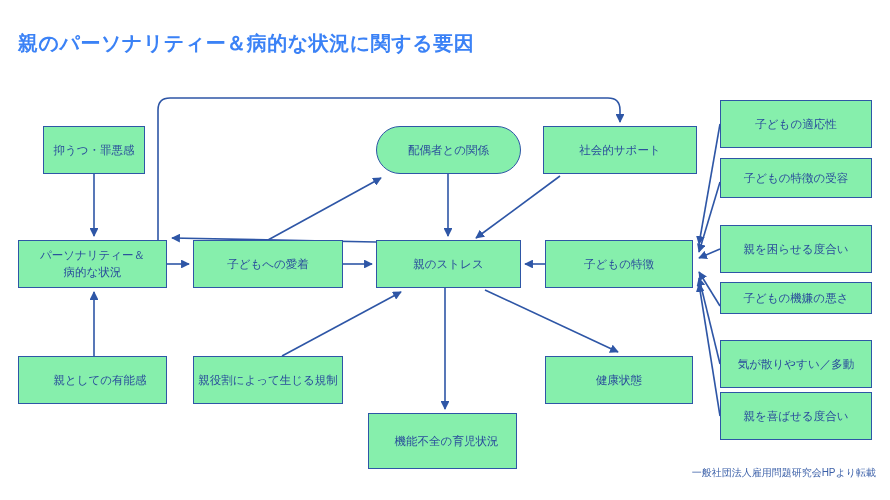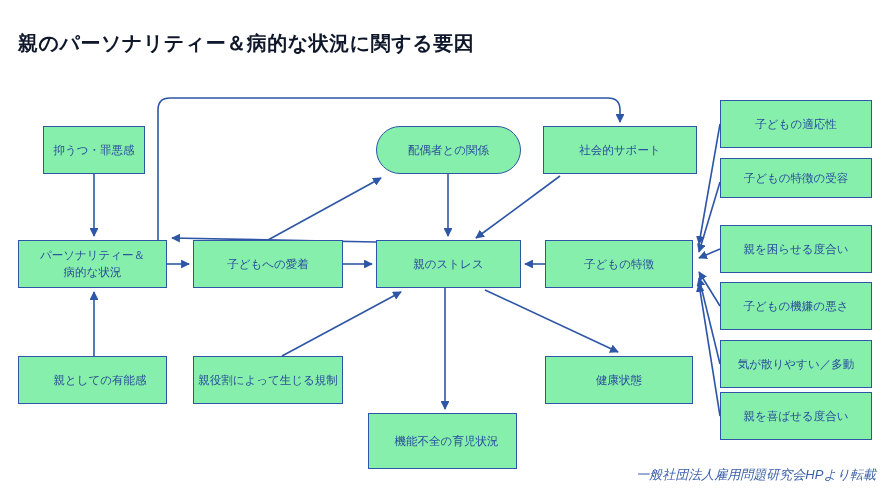--- a/index.html
+++ b/index.html
@@ -4,26 +4,26 @@
 <style>
   html,body{margin:0;padding:0;}
   body{
     width:890px;height:500px;background:#ffffff;overflow:hidden;
     font-family:"Liberation Sans","DejaVu Sans",sans-serif;
     position:relative;
   }
   #stage{position:absolute;left:0;top:0;width:890px;height:500px;}
   #title{
     position:absolute;left:18px;top:30px;
-    font-size:20px;font-weight:bold;color:#0f172a;letter-spacing:.5px;
+    font-size:20px;font-weight:bold;color:#3b82f6;letter-spacing:.5px;
     white-space:nowrap;
   }
   #footer{
     position:absolute;right:14px;top:466px;
-    font-size:13px;color:#3a5fa8;white-space:nowrap;font-style:italic;
+    font-size:10px;color:#3a5fa8;white-space:nowrap;
   }
   svg.edges{position:absolute;left:0;top:0;width:890px;height:500px;pointer-events:none;}
   .node{
     position:absolute;box-sizing:border-box;
     border:1.6px solid #2e56a6;background:#86efac;
     display:flex;align-items:center;justify-content:center;
     text-align:center;color:#2a4d9b;font-size:11.5px;line-height:1.45;
     padding:2px 4px;
   }
   .node span{display:block;}
@@ -100,21 +100,21 @@
       </div>
       <div class="node" style="left: 720px; top: 100px; width: 152px; height: 48px;">
         <span>子どもの適応性</span>
       </div>
       <div class="node" style="left: 720px; top: 158px; width: 152px; height: 40px;">
         <span>子どもの特徴の受容</span>
       </div>
       <div class="node" style="left: 720px; top: 225px; width: 152px; height: 48px;">
         <span>親を困らせる度合い</span>
       </div>
-      <div class="node" style="left: 720px; top: 282px; width: 152px; height: 48px;">
+      <div class="node" style="left: 720px; top: 282px; width: 152px; height: 32px;">
         <span>子どもの機嫌の悪さ</span>
       </div>
       <div class="node" style="left: 720px; top: 340px; width: 152px; height: 48px; text-align: right;">
         <span>気が散りやすい／多動</span>
       </div>
       <div class="node" style="left: 720px; top: 392px; width: 152px; height: 48px;">
         <span>親を喜ばせる度合い</span>
       </div>
     </div>
 

